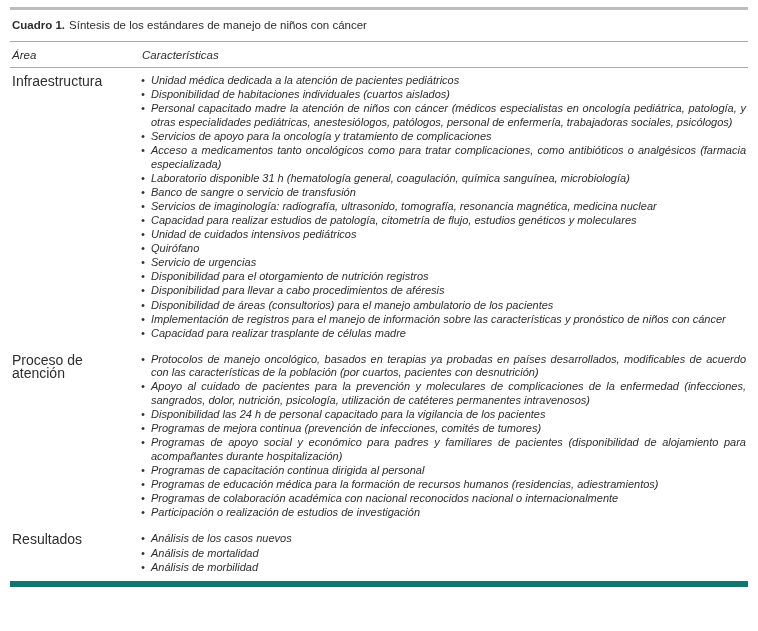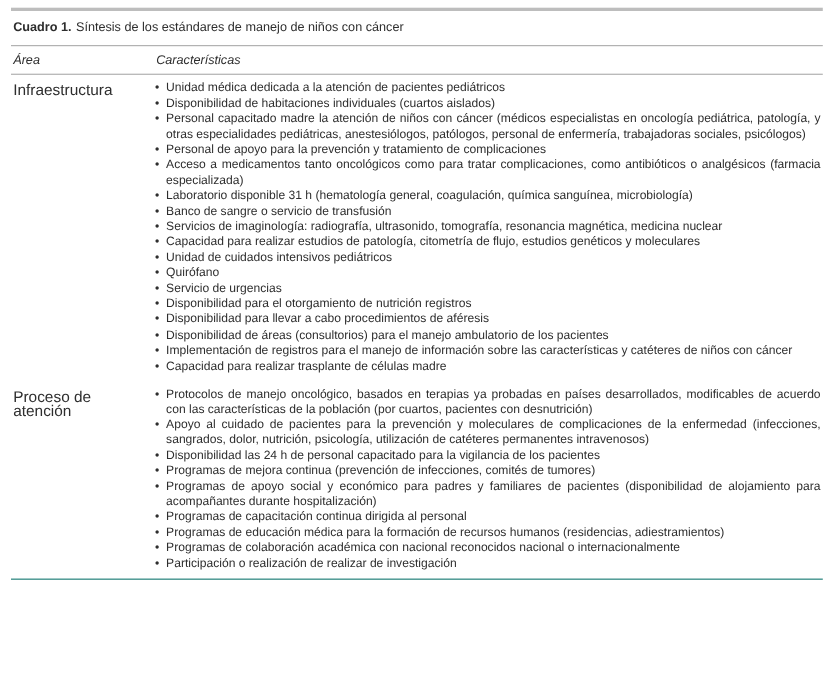--- a/index.html
+++ b/index.html
@@ -25,40 +25,41 @@
   }
   .caption-label {
     font-weight: bold;
     margin-right: 4px;
   }
   table.standards {
     width: 100%;
     border-collapse: collapse;
     table-layout: fixed;
     font-size: 11px;
-    border-bottom: 1px solid #0f766e;
+    border-bottom: 6px solid #0f766e;
   }
   table.standards th {
     font-style: italic;
     font-weight: normal;
     text-align: left;
     font-size: 11.5px;
     padding: 7px 0 6px 2px;
     border-bottom: 1px solid #aaaaaa;
   }
   th.col-area { width: 128px; }
   td.area-cell {
     vertical-align: top;
     padding: 7px 6px 6px 2px;
     font-size: 14px;
     line-height: 13.5px;
   }
   td.char-cell {
     vertical-align: top;
     padding: 6px 2px 6px 0;
+    font-style: italic;
   }
   ul.char-list {
     margin: 0;
     padding: 0;
     list-style: none;
   }
   ul.char-list li {
     position: relative;
     padding-left: 11px;
     margin: 0 0 0.5px 0;
@@ -88,48 +89,58 @@
       </tr>
     </thead>
     <tbody id="table-body">
         <tr>
           <td class="area-cell">Infraestructura</td>
           <td class="char-cell">
             <ul class="char-list">
               <li>Unidad médica dedicada a la atención de pacientes pediátricos</li>
               <li>Disponibilidad de habitaciones individuales (cuartos aislados)</li>
               <li>Personal capacitado madre la atención de niños con cáncer (médicos especialistas en oncología pediátrica, patología, y otras especialidades pediátricas, anestesiólogos, patólogos, personal de enfermería, trabajadoras sociales, psicólogos)</li>
-              <li>Personal de apoyo para la prevención y tratamiento de complicaciones</li>
+              <li>Servicios de apoyo para la oncología y tratamiento de complicaciones</li>
               <li>Acceso a medicamentos tanto oncológicos como para tratar complicaciones, como antibióticos o analgésicos (farmacia especializada)</li>
               <li>Laboratorio disponible 31 h (hematología general, coagulación, química sanguínea, microbiología)</li>
               <li>Banco de sangre o servicio de transfusión</li>
               <li>Servicios de imaginología: radiografía, ultrasonido, tomografía, resonancia magnética, medicina nuclear</li>
               <li>Capacidad para realizar estudios de patología, citometría de flujo, estudios genéticos y moleculares</li>
               <li>Unidad de cuidados intensivos pediátricos</li>
               <li>Quirófano</li>
               <li>Servicio de urgencias</li>
               <li>Disponibilidad para el otorgamiento de nutrición registros</li>
               <li>Disponibilidad para llevar a cabo procedimientos de aféresis</li>
               <li>Disponibilidad de áreas (consultorios) para el manejo ambulatorio de los pacientes</li>
-              <li>Implementación de registros para el manejo de información sobre las características y catéteres de niños con cáncer</li>
+              <li>Implementación de registros para el manejo de información sobre las características y pronóstico de niños con cáncer</li>
               <li>Capacidad para realizar trasplante de células madre</li>
             </ul>
           </td>
         </tr>
         <tr>
           <td class="area-cell">Proceso de atención</td>
           <td class="char-cell">
             <ul class="char-list">
               <li>Protocolos de manejo oncológico, basados en terapias ya probadas en países desarrollados, modificables de acuerdo con las características de la población (por cuartos, pacientes con desnutrición)</li>
               <li>Apoyo al cuidado de pacientes para la prevención y moleculares de complicaciones de la enfermedad (infecciones, sangrados, dolor, nutrición, psicología, utilización de catéteres permanentes intravenosos)</li>
               <li>Disponibilidad las 24 h de personal capacitado para la vigilancia de los pacientes</li>
               <li>Programas de mejora continua (prevención de infecciones, comités de tumores)</li>
               <li>Programas de apoyo social y económico para padres y familiares de pacientes (disponibilidad de alojamiento para acompañantes durante hospitalización)</li>
               <li>Programas de capacitación continua dirigida al personal</li>
               <li>Programas de educación médica para la formación de recursos humanos (residencias, adiestramientos)</li>
               <li>Programas de colaboración académica con nacional reconocidos nacional o internacionalmente</li>
-              <li>Participación o realización de realizar de investigación</li>
+              <li>Participación o realización de estudios de investigación</li>
+            </ul>
+          </td>
+        </tr>
+        <tr>
+          <td class="area-cell">Resultados</td>
+          <td class="char-cell">
+            <ul class="char-list">
+              <li>Análisis de los casos nuevos</li>
+              <li>Análisis de mortalidad</li>
+              <li>Análisis de morbilidad</li>
             </ul>
           </td>
         </tr>
       </tbody>
   </table>
 </div>
 
 </body></html>

